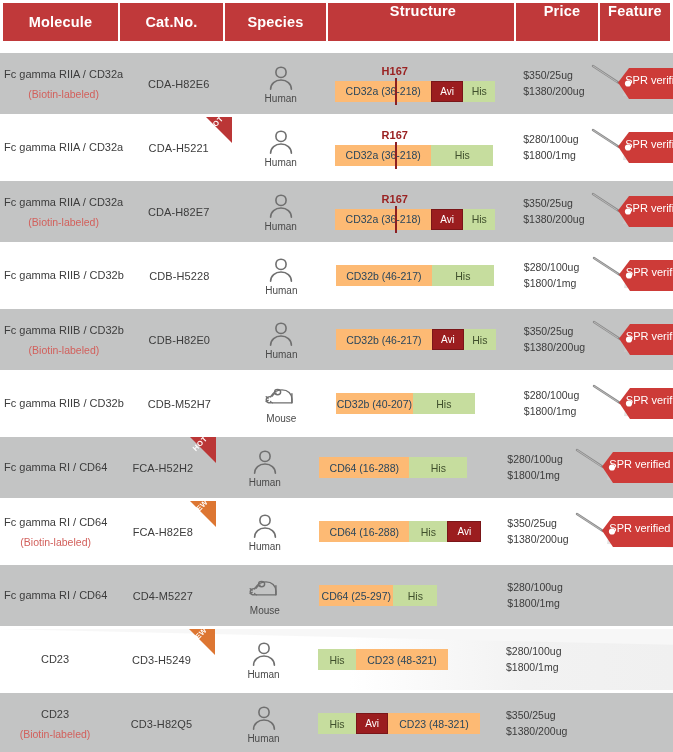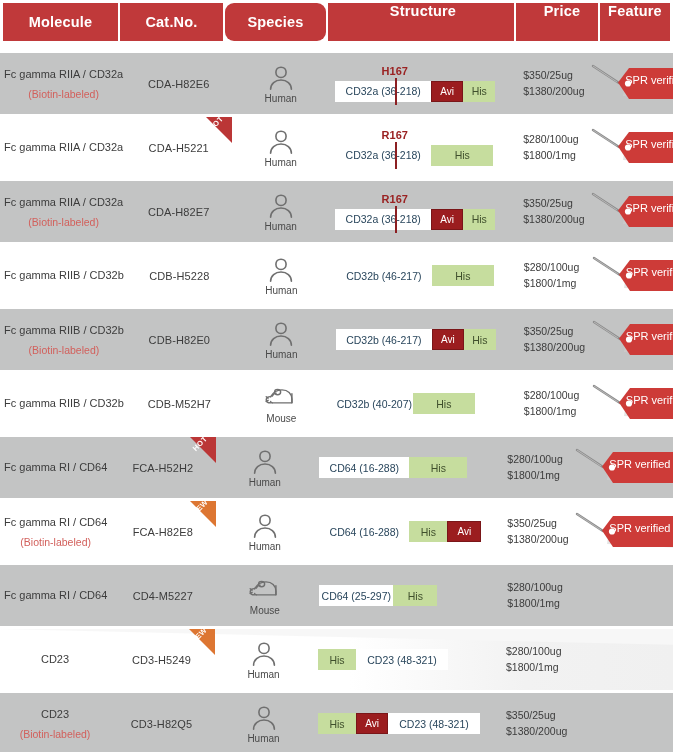--- a/index.html
+++ b/index.html
@@ -46,21 +46,21 @@
   .row.alt{background:#ffffff;}
   .row.alt.tint{background:#f7f7f7;}
 
   .cell{
     display:flex;flex-direction:column;align-items:center;justify-content:center;
     position:relative;
     box-sizing:border-box;
   }
   .c-mol{flex:0 0 110px;padding:12px 4px;}
   .c-cat{flex:0 0 103px;}
-  .c-spe{flex:0 0 101px;border-radius:9px;}
+  .c-spe{flex:0 0 101px;}
   .c-str{flex:0 0 182px;align-items:flex-start;justify-content:center;padding-left:4px;}
   .c-pri{flex:0 0 74px;align-items:flex-start;padding-left:10px;}
   .c-fea{flex:1 1 auto;align-items:flex-start;justify-content:center;}
 
   
   .mol-name{
     font-size:11px;color:#3c3c3c;text-align:center;line-height:1.25;
     white-space:nowrap;
   }
   .mol-sub{
@@ -85,21 +85,21 @@
     transform:translateX(-50%);
     white-space:nowrap;
   }
   .struct-bar{display:flex;height:21px;margin-top:15px;align-items:stretch;}
   .struct-bar.nomark{margin-top:0;}
   .seg{
     display:flex;align-items:center;justify-content:center;
     font-size:10.5px;white-space:nowrap;box-sizing:border-box;
     position:relative;
   }
-  .seg.main{background:#ffffff;color:#29465c;padding:0 7px;}
+  .seg.main{background:#fdba74;color:#29465c;padding:0 7px;}
   .seg.his{background:#c6dd9e;color:#3f4f2c;padding:0 9px;}
   .seg.avi{background:#9b1d1f;color:#ffffff;padding:0 0;font-size:10px;border:1px solid #7a1618;}
   .seg .tick{
     position:absolute;top:-3px;bottom:-3px;width:2px;background:#8c1f22;
   }
 
   
   .price{font-size:10.5px;color:#3c3c3c;line-height:1.45;white-space:nowrap;}
 
   

